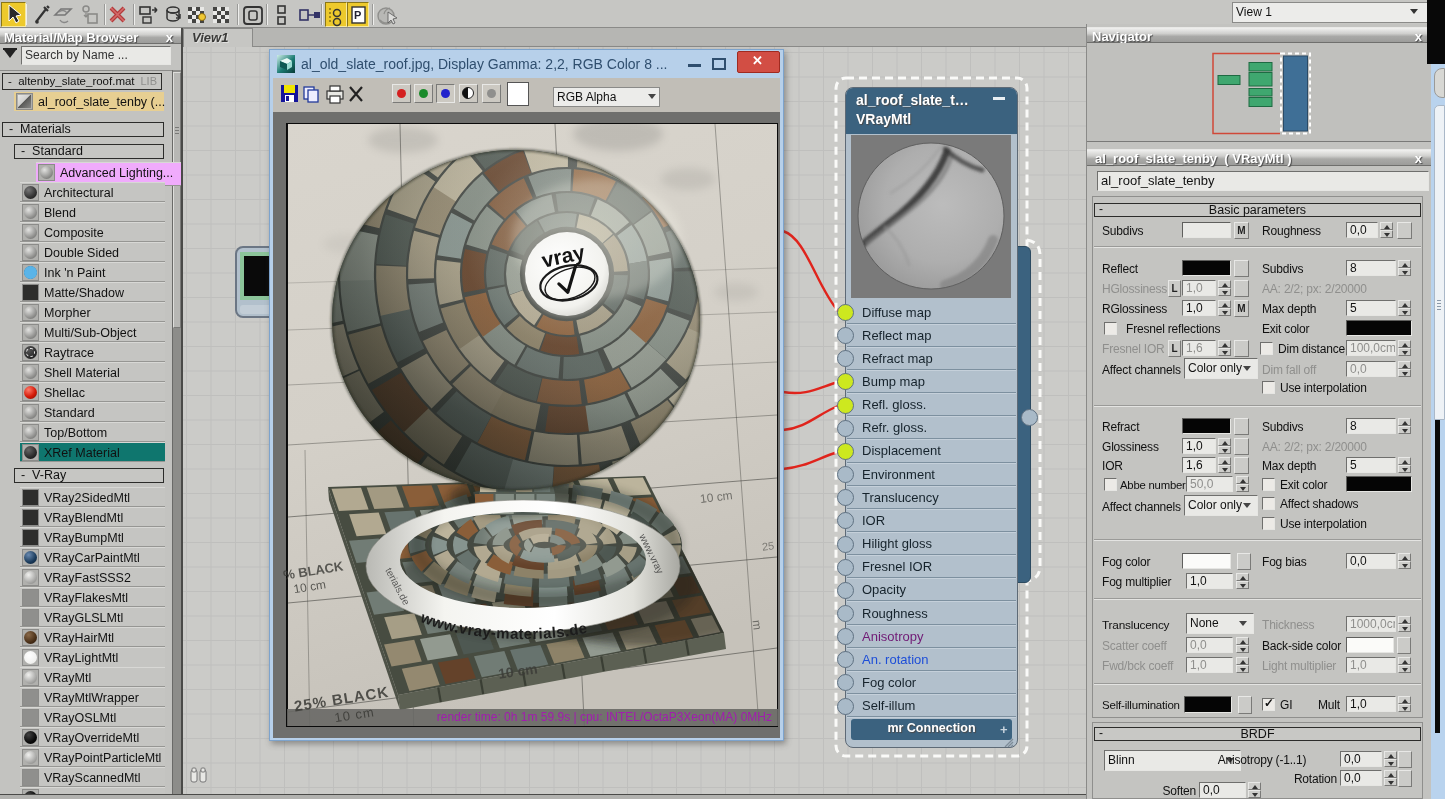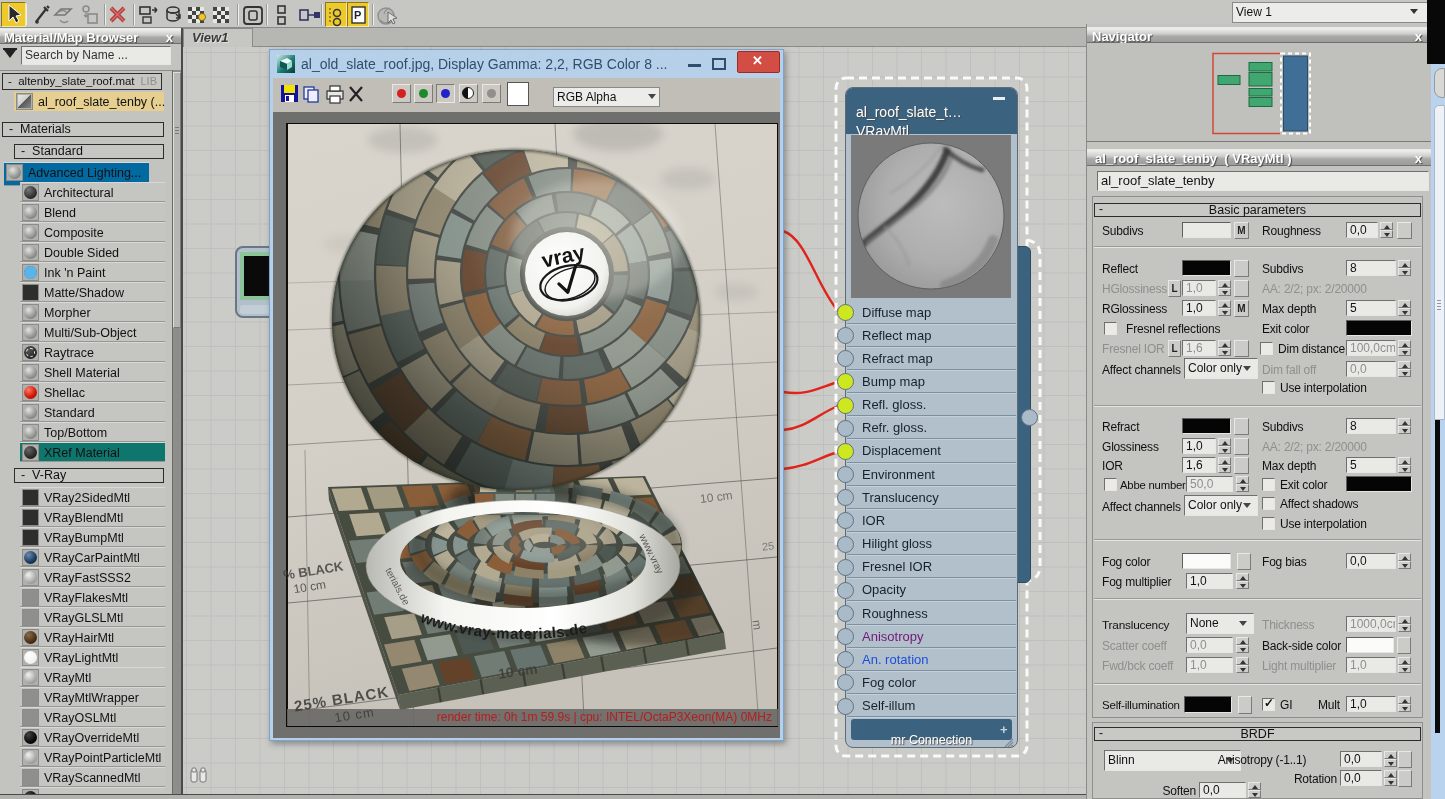--- a/index.html
+++ b/index.html
@@ -1,21 +1,21 @@
 <!DOCTYPE html>
 <html><head><meta charset="utf-8">
 <style>
 *{box-sizing:border-box;margin:0;padding:0}
 body{width:1445px;height:799px;overflow:hidden;position:relative;
  font-family:"Liberation Sans",sans-serif;background:#c6c6c3;font-size:12px;color:#111}
 .a{position:absolute}
 .tbar{background:linear-gradient(#f0f0ef,#cfcfcd 40%,#a9a9a7 60%,#9c9c9a);
  border-top:1px solid #e8e8e6;border-bottom:1px solid #6f6f6d;}
 .tbar span{color:#fff;font-weight:bold;font-size:13px;text-shadow:1px 1px 1px #4a4a4a;}
-.tx{color:#fff;font-weight:normal;font-size:12px;text-shadow:1px 1px 1px #4a4a4a;margin-top:12px;}
+.tx{color:#fff;font-weight:bold;font-size:12px;text-shadow:1px 1px 1px #4a4a4a;}
 .vb{background:#e9e9e6;border:1px solid;border-color:#6f6f6d #e6e6e3 #e6e6e3 #6f6f6d;
  font-size:12px;padding-left:3px;line-height:14px;color:#111;overflow:hidden;white-space:nowrap}
 .vb.gray{color:#8f8f8d}
 .btn{background:#cbcbc8;border:1px solid;border-color:#e8e8e6 #7a7a78 #7a7a78 #e8e8e6;
  font-size:10px;text-align:center;color:#222}
 .spin{width:13px}
 .spin i{display:block;width:13px;height:8px;background:#cdcdca;border:1px solid;
  border-color:#e8e8e6 #7a7a78 #7a7a78 #e8e8e6;position:relative}
 .spin i:after{content:"";position:absolute;left:3px;border-left:3px solid transparent;border-right:3px solid transparent}
 .spin i.u:after{top:2px;border-bottom:4px solid #333}
@@ -129,21 +129,21 @@
 <div class="a" style="left:173px;top:72px;width:8px;height:256px;background:#b7b7b4;border:1px solid;border-color:#dededb #7a7a78 #7a7a78 #dededb"></div>
 <div class="a" style="left:175px;top:127px;width:4px;height:1px;background:#7a7a78;box-shadow:0 3px #7a7a78,0 6px #7a7a78"></div>
 <div class="a" style="left:2px;top:73px;width:160px;height:17px;background:#c6c6c3;border:1px solid #2c2c2a;font-size:11.5px;line-height:15px;padding-left:5px">-&nbsp; altenby_slate_roof.mat<span style="position:absolute;right:4px;color:#8f8f8d;font-size:11px">LIB</span></div>
 <div class="a" style="left:14px;top:92px;width:150px;height:19px;background:#e7cf92"></div>
 <div class="mic" style="left:16px;top:93px;background:#b0b0ad">
     <i style="background:linear-gradient(135deg,#e8e8e6 0%,#d0d0ce 45%,#5a5a58 50%,#888886 100%);border-radius:0"></i>
   </div>
 <div class="a" style="left:38px;top:95px;font-size:12.5px">al_roof_slate_tenby (...</div>
 <div class="a" style="left:2px;top:122px;width:162px;height:15px;background:#c6c6c3;border:1px solid #2c2c2a;font-size:12.5px;line-height:13px;padding-left:6px">-&nbsp; Materials</div>
 <div class="a" style="left:14px;top:144px;width:150px;height:15px;background:#c6c6c3;border:1px solid #2c2c2a;font-size:12.5px;line-height:13px;padding-left:6px">-&nbsp; Standard</div>
-<div class="a" style="left:4px;top:162px;width:145px;height:24px;background:#0369a1;border-top:1px solid #d8d8d5;border-bottom:1px solid #969693">
+<div class="a" style="left:36px;top:162px;width:145px;height:24px;background:#f0abfc;border-top:1px solid #d8d8d5;border-bottom:1px solid #969693">
     <div class="mic" style="left:2px;top:1px;background:#b0b0ad">
       <i style="background:radial-gradient(circle at 35% 30%,#e2e2e0,#9a9a98 55%,#5f5f5d)"></i>
     </div>
     <div class="row-t">Advanced Lighting...</div>
   </div>
 <div class="a" style="left:20px;top:182px;width:145px;height:20px;background:#c5c5c2;border-top:1px solid #d8d8d5;border-bottom:1px solid #969693">
     <div class="mic" style="left:2px;top:1px;background:#b0b0ad">
       <i style="background:radial-gradient(circle at 35% 30%,#777,#333 60%,#111)"></i>
     </div>
     <div class="row-t">Architectural</div>
@@ -757,21 +757,21 @@
     <ellipse cx="309" cy="115" rx="85" ry="60" fill="#fffef2" opacity="0.22" filter="url(#soft)"></ellipse>
     <circle cx="279" cy="150" r="44" fill="#8a8a84" opacity="0.5" filter="url(#soft2)"></circle>
     <circle cx="279" cy="150" r="42" fill="url(#stickG)"></circle>
     <g transform="rotate(-12 279 150)">
       <text x="279" y="139" text-anchor="middle" font-size="21" font-weight="bold" fill="#141414" font-family="Liberation Sans">vray</text>
       <ellipse cx="279" cy="159" rx="29" ry="17" fill="none" stroke="#1a1a1a" stroke-width="2.2"></ellipse>
       <ellipse cx="280" cy="160" rx="26" ry="14.5" fill="none" stroke="#1a1a1a" stroke-width="1.4" transform="rotate(-8 279 160)"></ellipse>
       <path d="M269,158 l7,10 l13,-24" fill="none" stroke="#141414" stroke-width="3.2" stroke-linecap="round" stroke-linejoin="round"></path>
     </g>
   </svg>
-<div class="a" style="left:287px;top:709px;width:491px;height:17px;background:rgba(104,104,101,0.9);color:#b91c1c;font-size:12px;line-height:17px;text-align:right;padding-right:6px">render time: 0h 1m 59.9s | cpu: INTEL/OctaP3Xeon(MA) 0MHz</div>
+<div class="a" style="left:287px;top:709px;width:491px;height:17px;background:rgba(104,104,101,0.9);color:#a21caf;font-size:12px;line-height:17px;text-align:right;padding-right:6px">render time: 0h 1m 59.9s | cpu: INTEL/OctaP3Xeon(MA) 0MHz</div>
 <div class="a" style="left:295px;top:690px;font-size:15px;color:#3a3a36;transform:rotate(-9deg);letter-spacing:1px;font-weight:bold;opacity:0.85">25% BLACK<br><span style="font-size:13px;font-weight:normal;margin-left:38px">10 cm</span></div>
 <div class="a" style="left:284px;top:563px;font-size:13px;color:#3a3a36;transform:rotate(-9deg);font-weight:bold;opacity:0.8">% BLACK<br><span style="font-size:12px;font-weight:normal;margin-left:8px">10 cm</span></div>
 <div class="a" style="left:498px;top:663px;font-size:14px;color:#3a3a36;transform:rotate(-8deg);font-weight:bold;opacity:0.8">10 cm</div>
 <div class="a" style="left:700px;top:490px;font-size:12px;color:#4a4a46;transform:rotate(-7deg);opacity:0.7">10 cm</div>
 <div class="a" style="left:752px;top:618px;font-size:12px;color:#4a4a46;transform:rotate(83deg);opacity:0.7">m</div>
 <div class="a" style="left:762px;top:540px;font-size:11px;color:#4a4a46;transform:rotate(-7deg);opacity:0.6">25</div>
 <svg class="a" style="left:820px;top:60px" width="240" height="720" viewBox="0 0 240 720">
 <g transform="translate(-820,-60)" fill="none" stroke="#fafaf8" stroke-width="3" stroke-dasharray="8 5">
 <rect x="836" y="78" width="191" height="678" rx="10"></rect>
 <path d="M1027,240 q13,2 13,15 V566 q0,13 -13,15"></path>

